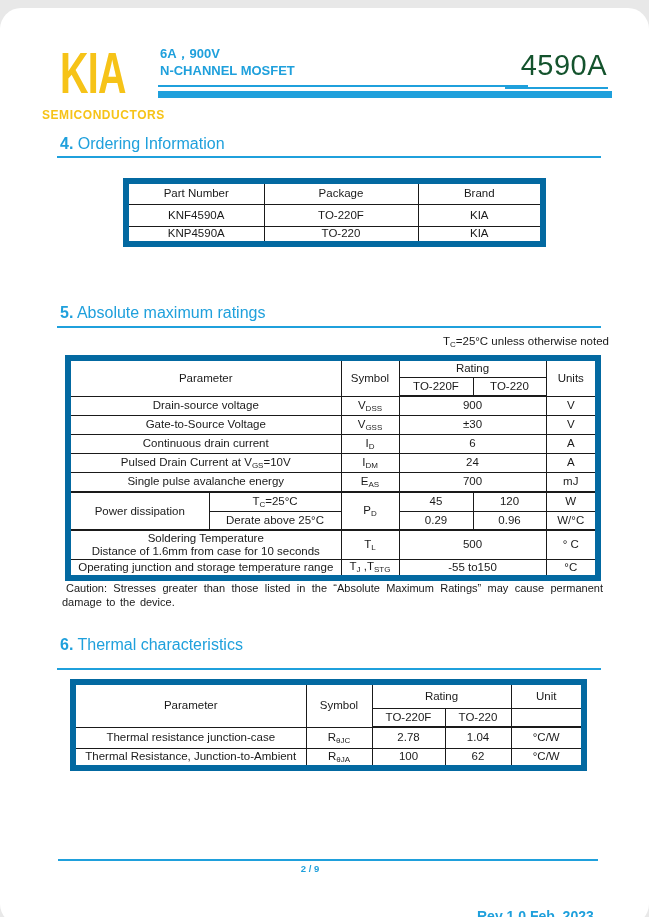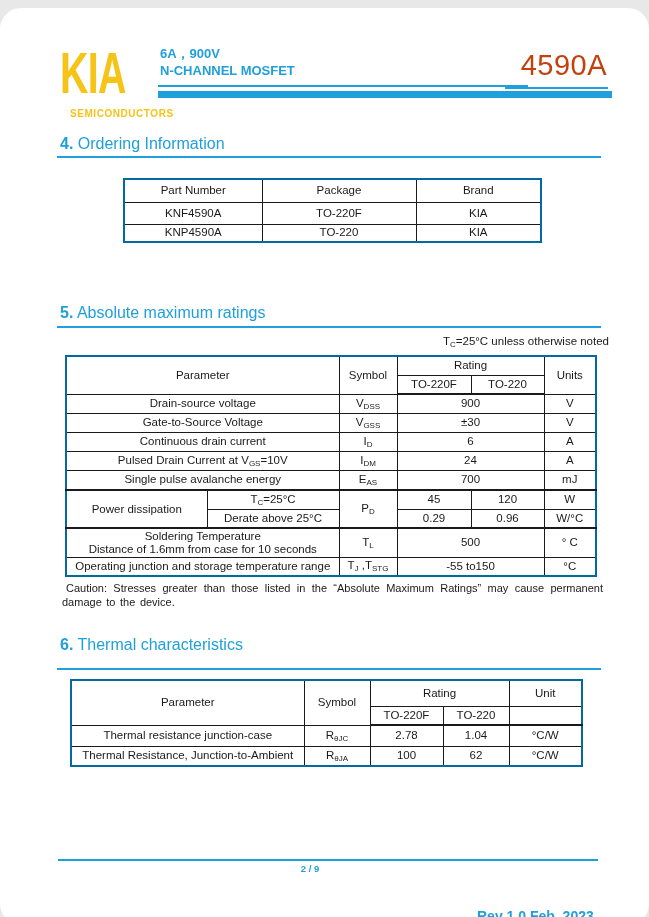--- a/index.html
+++ b/index.html
@@ -10,50 +10,50 @@
   }
   .abs { position:absolute; }
 
   
   .logo {
     left:60px; top:40px; font-size:58px; font-weight:700; line-height:50px;
     color:#F6C318; transform:scale(0.68,1); transform-origin:left top;
     letter-spacing:-1px; white-space:nowrap;
   }
   .logo-sub {
-    left:70px; top:100px; font-size:10px; font-weight:700; color:#F6C318;
+    left:42px; top:100px; font-size:12px; font-weight:700; color:#F6C318;
     letter-spacing:0.55px; white-space:nowrap;
   }
   .hdr-sub {
     left:160px; top:37px; font-size:13px; font-weight:700; color:#1FA0DC;
     line-height:17px; white-space:nowrap;
   }
   .part-no {
-    top:41px; right:42px; font-size:29px; color:#c2410c; line-height:32px;
+    top:41px; right:42px; font-size:29px; color:#14532d; line-height:32px;
     letter-spacing:0.5px;
   }
   .hline1 { left:158px; top:77px;  width:370px; height:2px; background:#1FA0DC; }
   .hline2 { left:505px; top:79px;  width:103px; height:2px; background:#1FA0DC; }
   .hbar   { left:158px; top:83px;  width:454px; height:7px; background:#1FA0DC; }
 
   
   .sec-title { font-size:16px; color:#1FA0DC; white-space:nowrap; }
   .sec-title .num { font-weight:700; }
   .sec-rule { height:2px; background:#1FA0DC; left:57px; width:544px; }
 
   
   table.tbl {
     border-collapse:collapse; table-layout:fixed;
     font-size:11.5px; color:#1a1a1a;
   }
   table.tbl td {
     border:1px solid #1a1a1a; text-align:center; vertical-align:middle;
     padding:0 2px; overflow:hidden; line-height:13px;
   }
-  table.tbl { border:2px solid #0369a1; }
+  table.tbl { border:6px solid #0369a1; }
   td.pl { text-align:left; padding-left:6px; }
   sub { font-size:8px; vertical-align:baseline; position:relative; top:2px; }
 
   .ord  { left:123px; top:170px; width:417px; }
   .amr  { left:65px;  top:347px; width:530px; }
   .thr  { left:70px;  top:671px; width:511px; }
 
   tr.hthick td { border-bottom-width:2px; }
   tr.tthick td { border-top-width:2px; }
 

